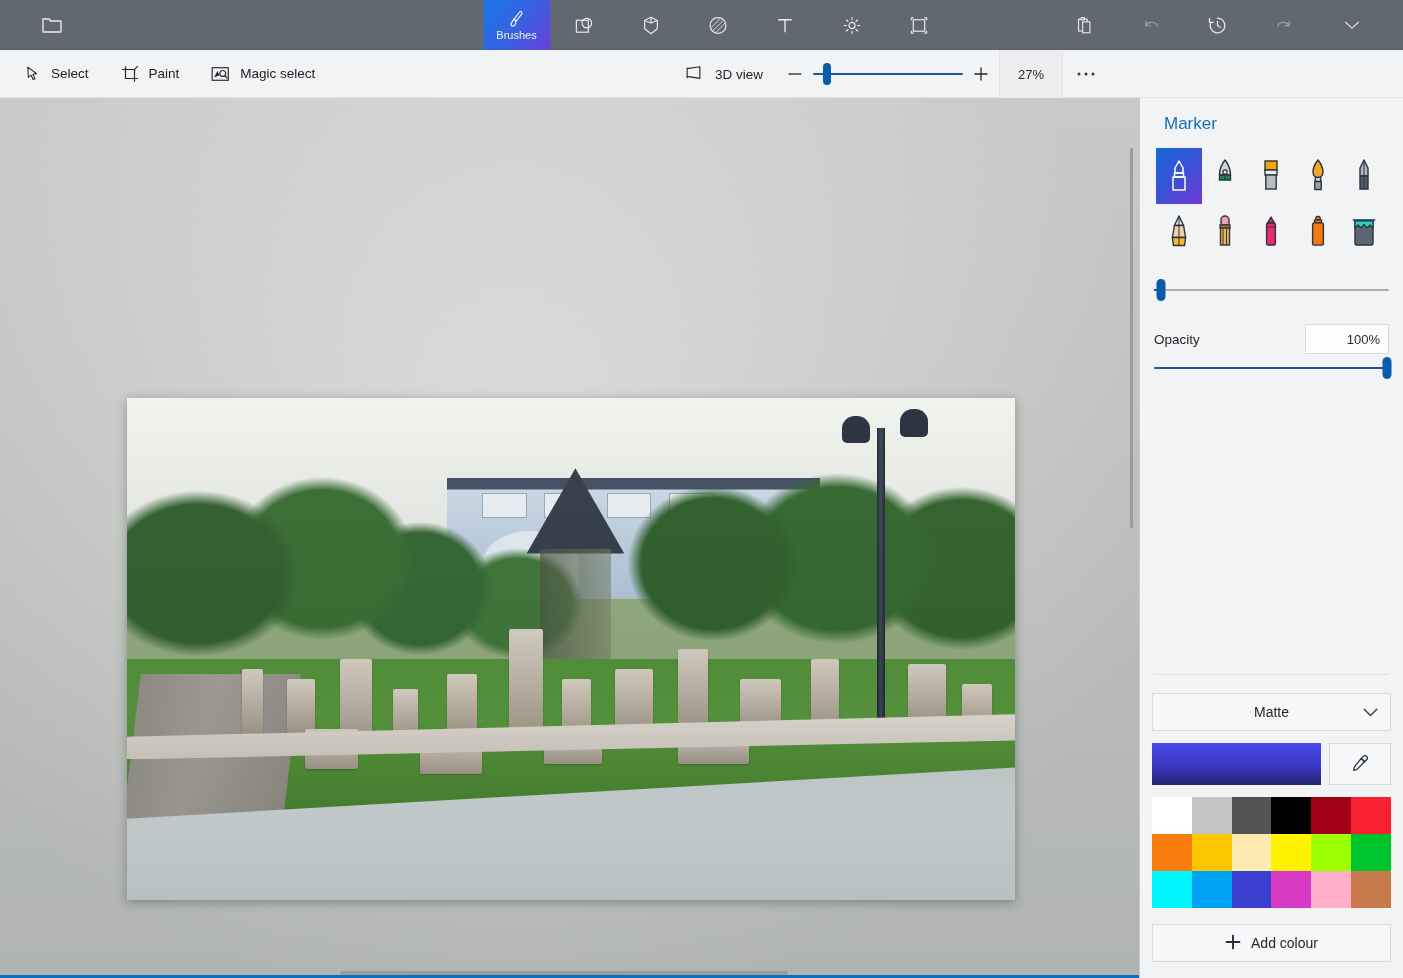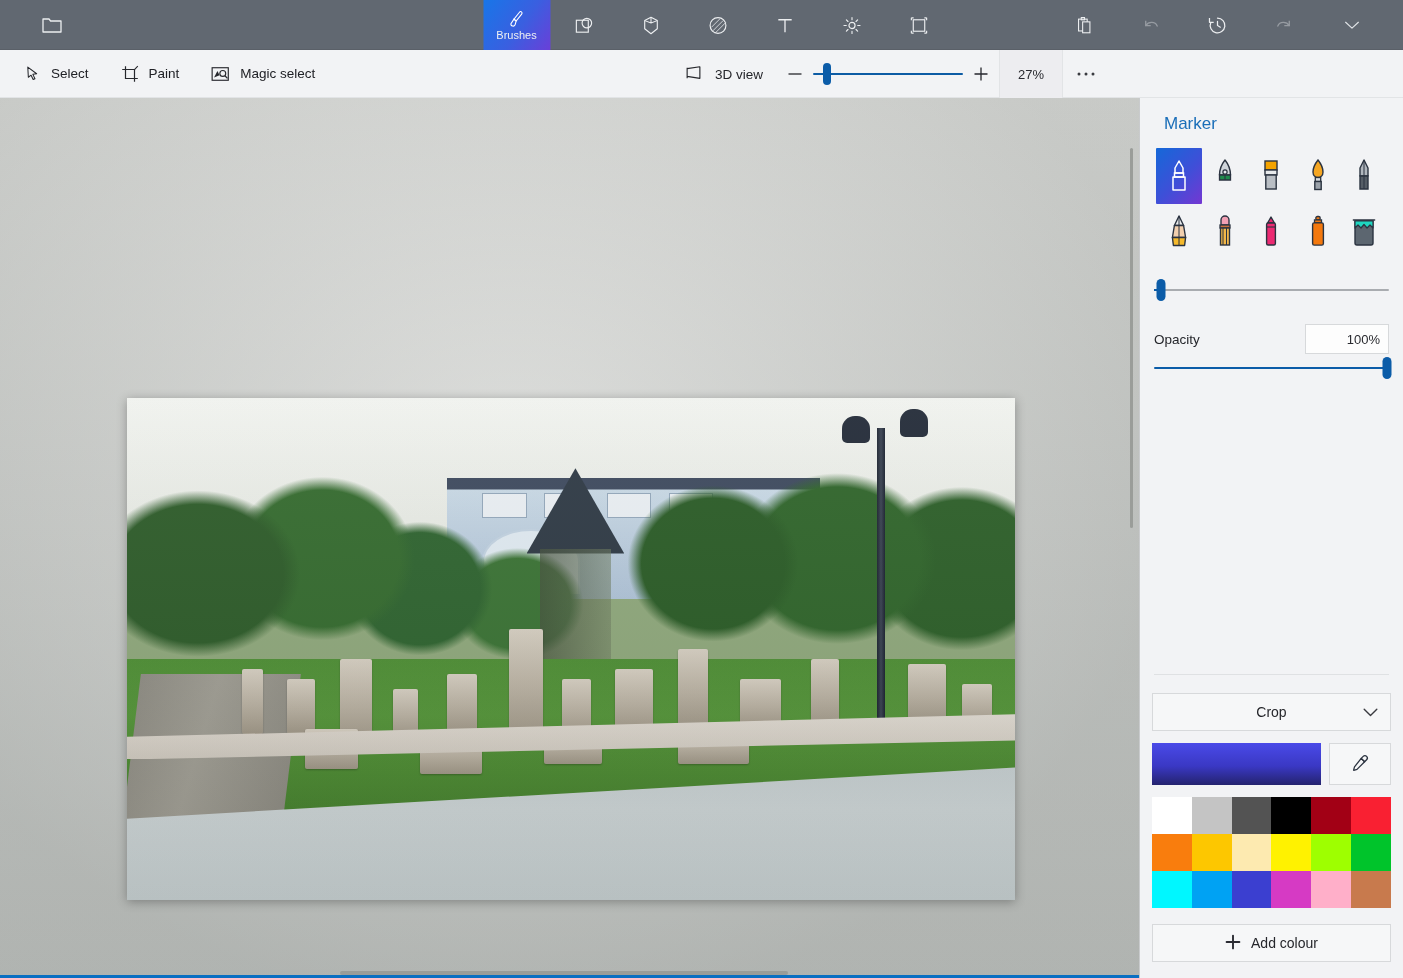--- a/index.html
+++ b/index.html
@@ -612,21 +612,21 @@
           <div class="track full"></div>
           <div class="thumb" style="left:99%;"></div>
         </div>
       </div>
 
       <div class="spacer-flex"></div>
       <div class="panel-divider"></div>
 
       <div style="margin-top:18px;">
         <div class="material-sel">
-          <span>Crop</span>
+          <span>Matte</span>
           <span class="chev">
             <svg width="15" height="9" viewBox="0 0 15 9">
                 <path d="M1.2 1.2L7.5 7.4l6.3-6.2" fill="none" stroke="#3a3b40" stroke-width="1.4" stroke-linecap="round" stroke-linejoin="round"></path>
               </svg>
           </span>
         </div>
       </div>
 
       <div class="color-row" style="margin-top:12px;">
         <div class="cur-color"></div>

